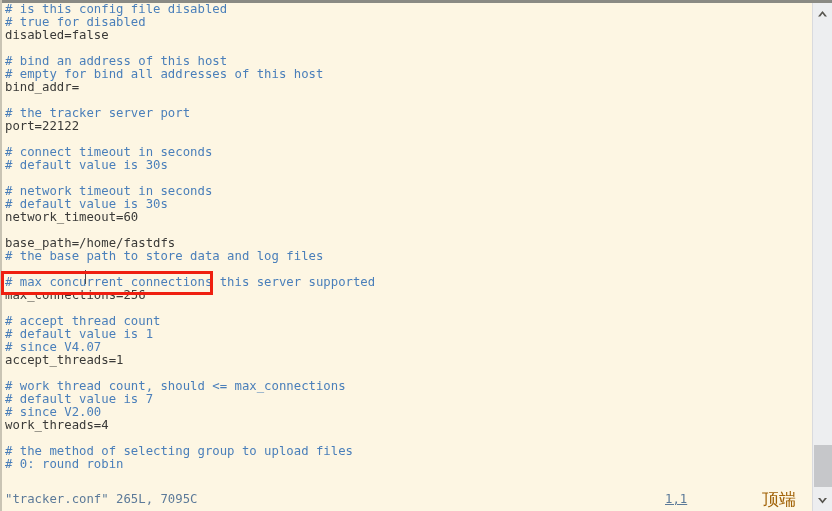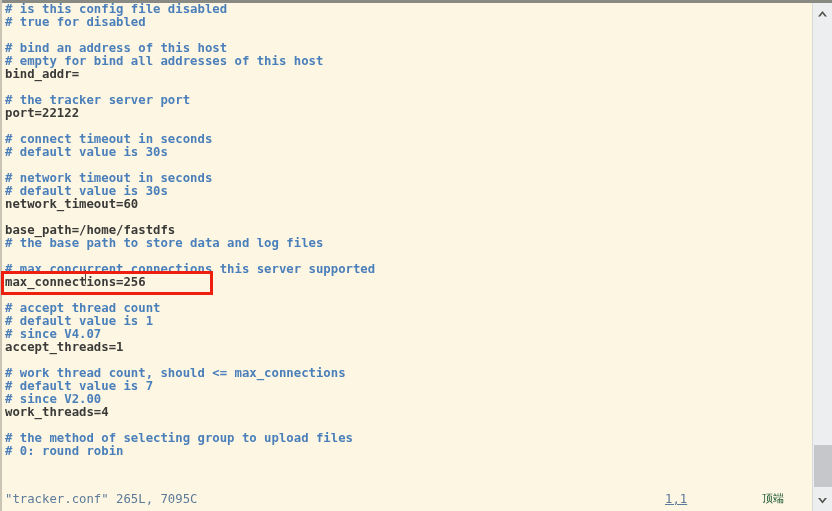--- a/index.html
+++ b/index.html
@@ -44,21 +44,20 @@
   
   .editor {
     position: absolute;
     top: 3px;
     left: 2px;
     width: 810px;
     height: 485px;
     background: #fdf6e3;
     padding: 0 0 0 3px;
     overflow: hidden;
-    font-weight: bold;
   }
 
   .code-line {
     height: 13px;
     line-height: 13px;
     font-size: 12.3px;
     letter-spacing: 0px;
     white-space: pre;
     color: #3a3a38;
   }
@@ -87,22 +86,22 @@
     position: absolute;
     left: 663px;
     top: 0;
     text-decoration: underline;
   }
   .status-scroll {
     position: absolute;
     left: 760px;
     top: 0;
     font-family: "DejaVu Sans", "Liberation Sans", sans-serif;
-    font-size: 11px;
-    color: #14532d;
+    font-size: 17px;
+    color: #a16207;
   }
 
   
   .scrollbar {
     position: absolute;
     top: 3px;
     right: 0;
     width: 20px;
     height: 508px;
     background: #edeef0;
@@ -158,20 +157,21 @@
 <body>
 
 <div id="app">
 
   <div class="top-chrome"></div>
   <div class="left-frame"></div>
 
   <div class="editor" id="editor-lines">
       <div class="code-line comment"># is this config file disabled</div>
       <div class="code-line comment"># true for disabled</div>
+      <div class="code-line ">disabled=false</div>
       <div class="code-line blank"></div>
       <div class="code-line comment"># bind an address of this host</div>
       <div class="code-line comment"># empty for bind all addresses of this host</div>
       <div class="code-line ">bind_addr=</div>
       <div class="code-line blank"></div>
       <div class="code-line comment"># the tracker server port</div>
       <div class="code-line ">port=22122</div>
       <div class="code-line blank"></div>
       <div class="code-line comment"># connect timeout in seconds</div>
       <div class="code-line comment"># default value is 30s</div>

